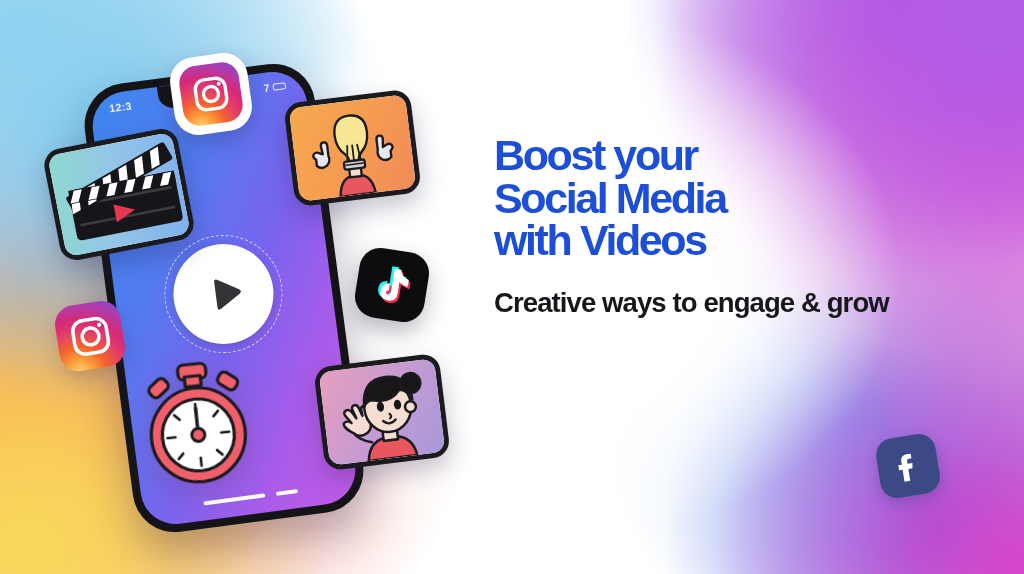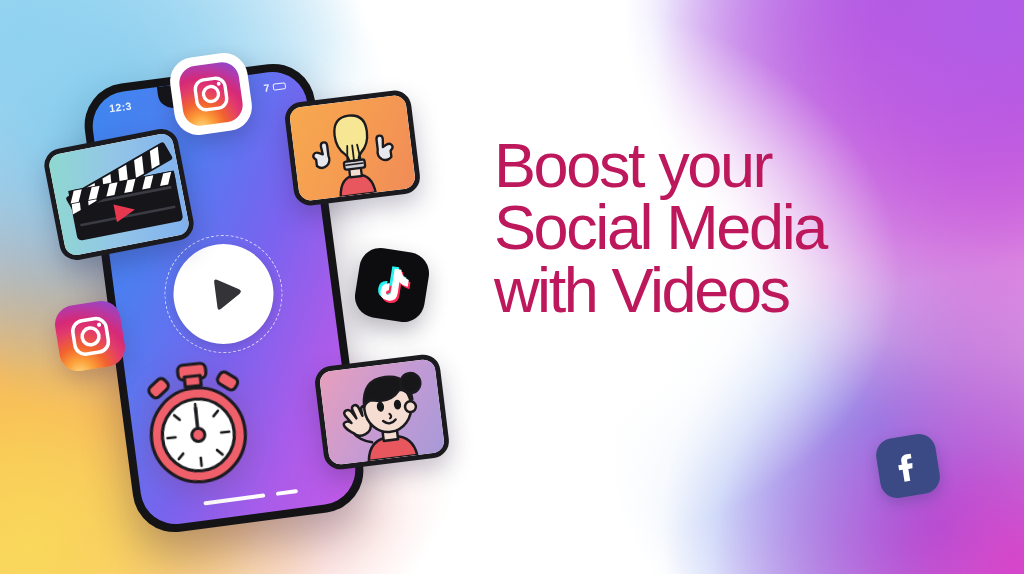--- a/index.html
+++ b/index.html
@@ -39,25 +39,25 @@
     background: radial-gradient(ellipse 46% 62% at 52% 48%, #ffffff 0%, rgba(255,255,255,0.96) 42%, rgba(255,255,255,0.0) 78%);
   }
 
   
   .copy {
     position: absolute;
     left: 494px; top: 134px;
     width: 470px;
   }
   .headline {
-    font-size: 63px;
+    font-size: 43px;
     line-height: 0.99;
-    font-weight: 400;
+    font-weight: 700;
     letter-spacing: -2.4px;
-    color: #be185d;
+    color: #1d4ed8;
     white-space: pre-line;
   }
   .subhead {
     margin-top: 25px;
     font-size: 27.5px;
     font-weight: 700;
     letter-spacing: -0.9px;
     color: #17171b;
   }
 
@@ -446,20 +446,21 @@
           <path d="M63 62 q7 7 14 0" fill="none" stroke-width="2.6"></path>
         </g>
       </svg>
     </div>
   </div>
 
   <div class="copy">
     <h1 class="headline">Boost your
 Social Media
 with Videos</h1>
+    <p class="subhead">Creative ways to engage &amp; grow</p>
   </div>
 
   <div class="fb-badge">
     <svg viewBox="0 0 36 36">
       <path d="M22.6 6.2 h-4.1 c-4.3 0 -6.4 2.6 -6.4 6.5 v3.1 h-3.6 v5.1 h3.6 V33 h5.8 V20.9 h4.2 l0.7 -5.1 h-4.9 v-2.6 c0 -1.4 0.4 -2.2 2.2 -2.2 h2.5 Z" fill="#ffffff"></path>
     </svg>
   </div>
 
 </div>
 

